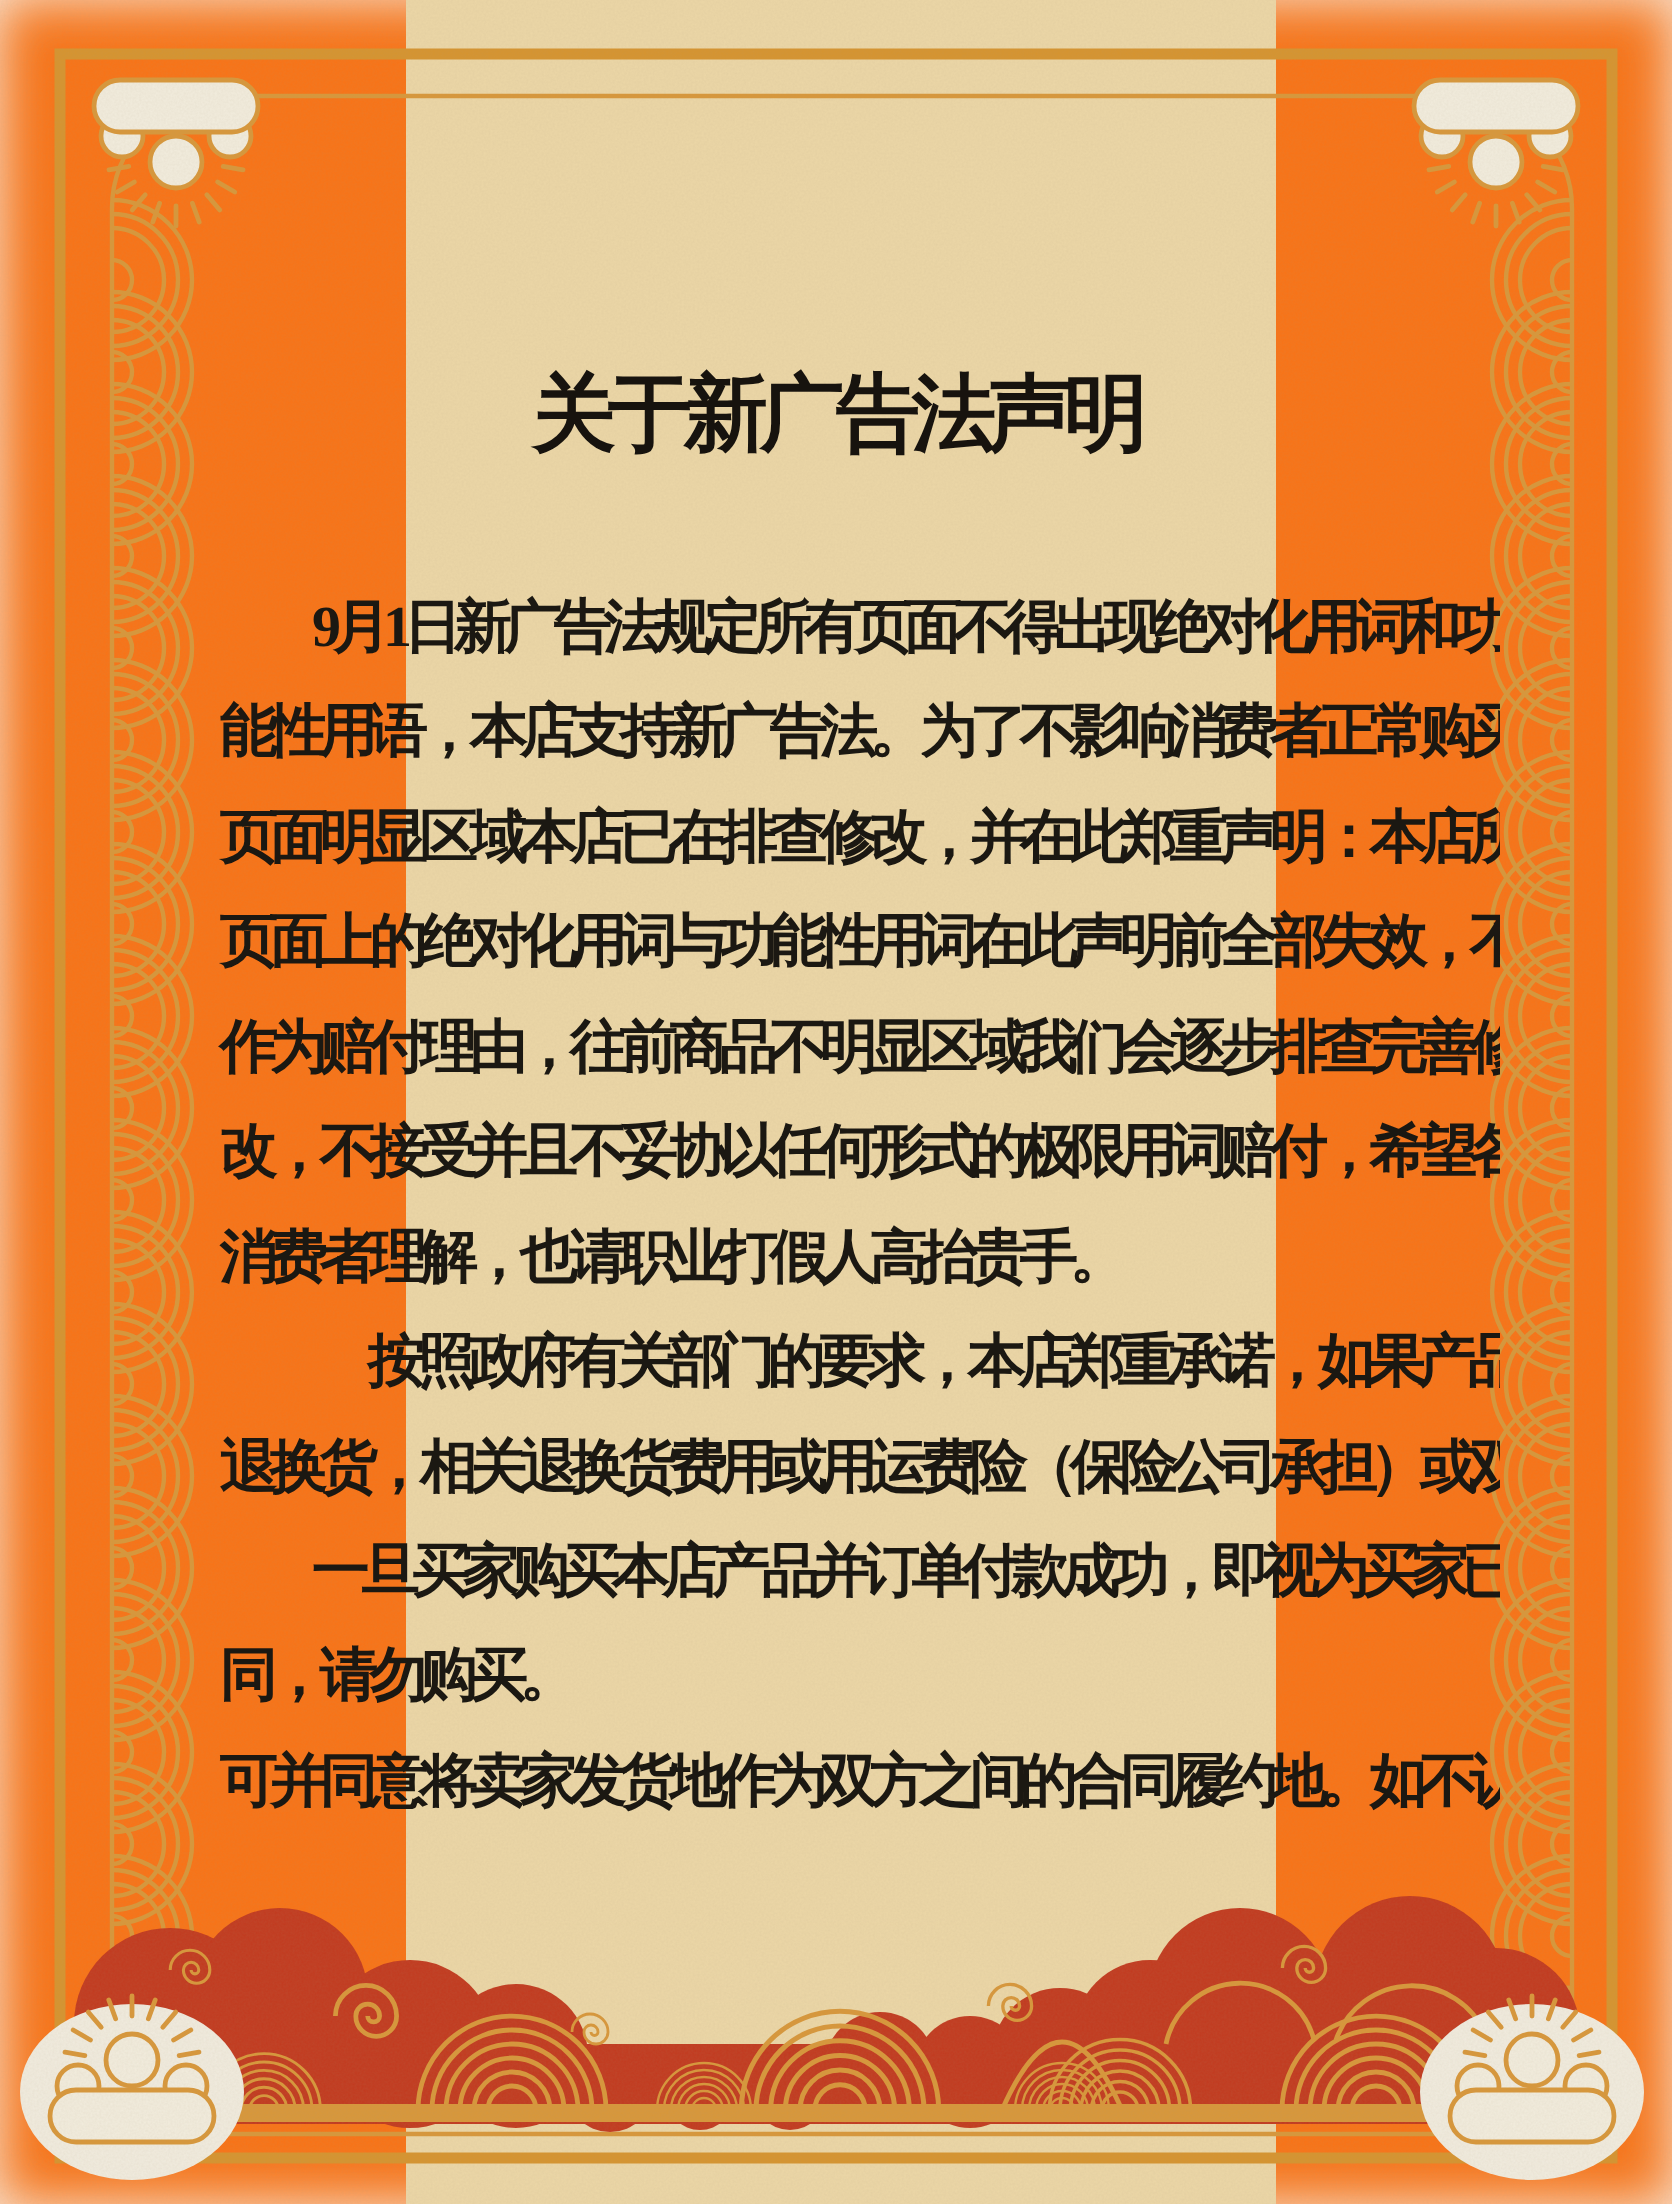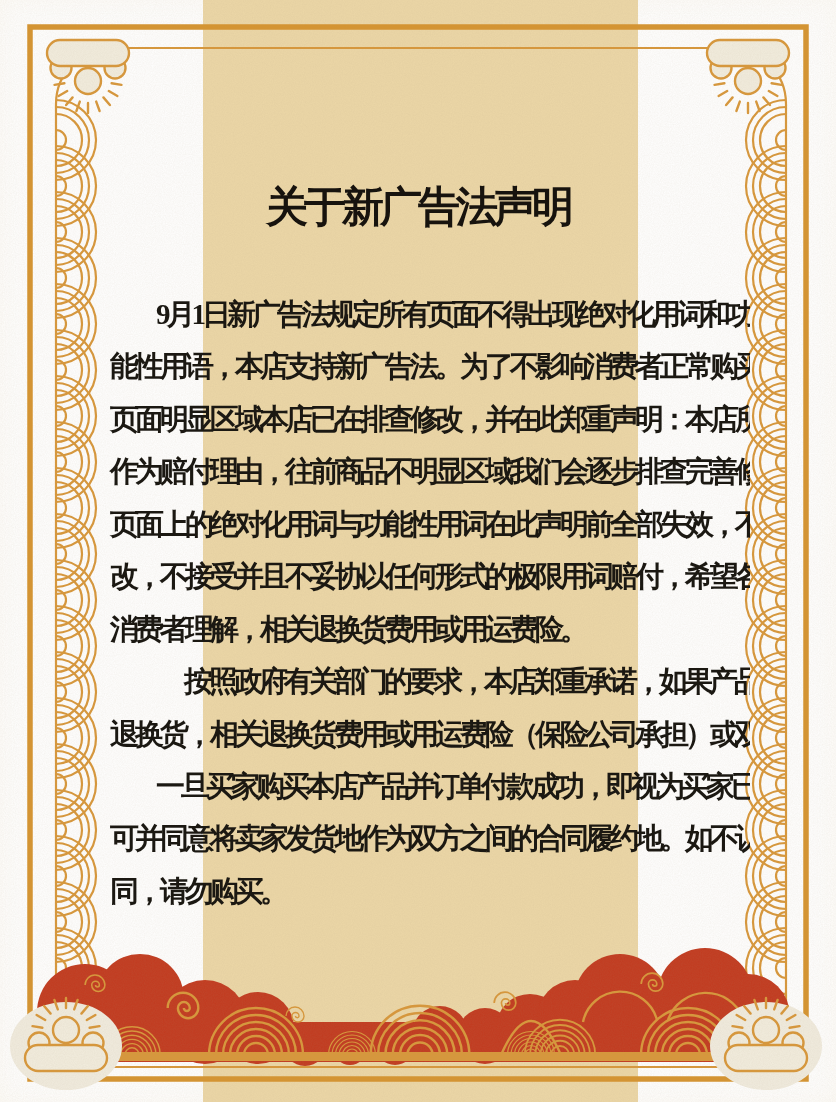--- a/index.html
+++ b/index.html
@@ -1,18 +1,18 @@
 <!DOCTYPE html>
 <html><head>
 <meta charset="utf-8">
 <style>
   html,body{margin:0;padding:0;background:#ddd8cc;}
   .page{
     position:relative;width:836px;height:1102px;overflow:hidden;
-    background:#ffffff;
+    background:#f97316;
     box-shadow:inset 0 0 26px rgba(253,251,245,.9);
     font-family:"Liberation Serif","DejaVu Serif",serif;
   }
   .band{position:absolute;left:203px;top:0;width:435px;height:1102px;background:#ecd7a7;}
   .deco{position:absolute;left:0;top:0;z-index:1;}
   .title{
     position:absolute;z-index:2;top:179px;left:0;width:836px;margin:0;
     text-align:center;font-size:42px;font-weight:700;letter-spacing:-4px;
     color:#17130e;white-space:nowrap;
   }
@@ -280,24 +280,24 @@
 
     <rect x="0" y="0" width="836" height="1102" filter="url(#grain)" opacity="0.22"></rect>
   </svg>
 
   <h1 class="title">关于新广告法声明</h1>
 
   <div class="body-block">
     <p class="line ind-s">9月1日新广告法规定所有页面不得出现绝对化用词和功</p>
     <p class="line">能性用语，本店支持新广告法。为了不影响消费者正常购买，</p>
     <p class="line">页面明显区域本店已在排查修改，并在此郑重声明：本店所有</p>
+    <p class="line">页面上的绝对化用词与功能性用词在此声明前全部失效，不</p>
     <p class="line">作为赔付理由，往前商品不明显区域我们会逐步排查完善修</p>
-    <p class="line">页面上的绝对化用词与功能性用词在此声明前全部失效，不</p>
     <p class="line">改，不接受并且不妥协以任何形式的极限用词赔付，希望各位</p>
-    <p class="line">消费者理解，相关退换货费用或用运费险。</p>
+    <p class="line">消费者理解，也请职业打假人高抬贵手。</p>
     <p class="line ind-m">按照政府有关部门的要求，本店郑重承诺，如果产品标价</p>
     <p class="line">退换货，相关退换货费用或用运费险（保险公司承担）或双方</p>
     <p class="line ind-s">一旦买家购买本店产品并订单付款成功，即视为买家已认</p>
+    <p class="line">同，请勿购买。</p>
     <p class="line">可并同意将卖家发货地作为双方之间的合同履约地。如不认</p>
-    <p class="line">同，请勿购买。</p>
   </div>
 
 </div>
 
 </body></html>

